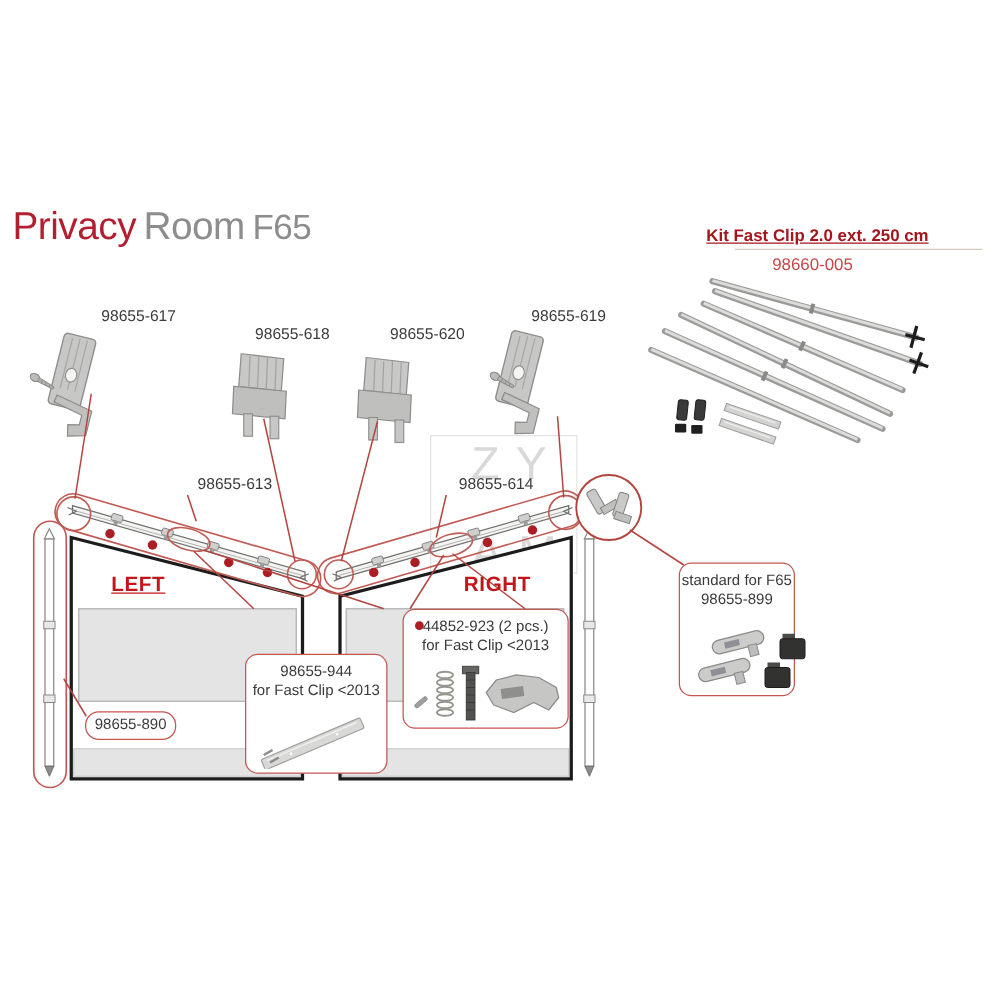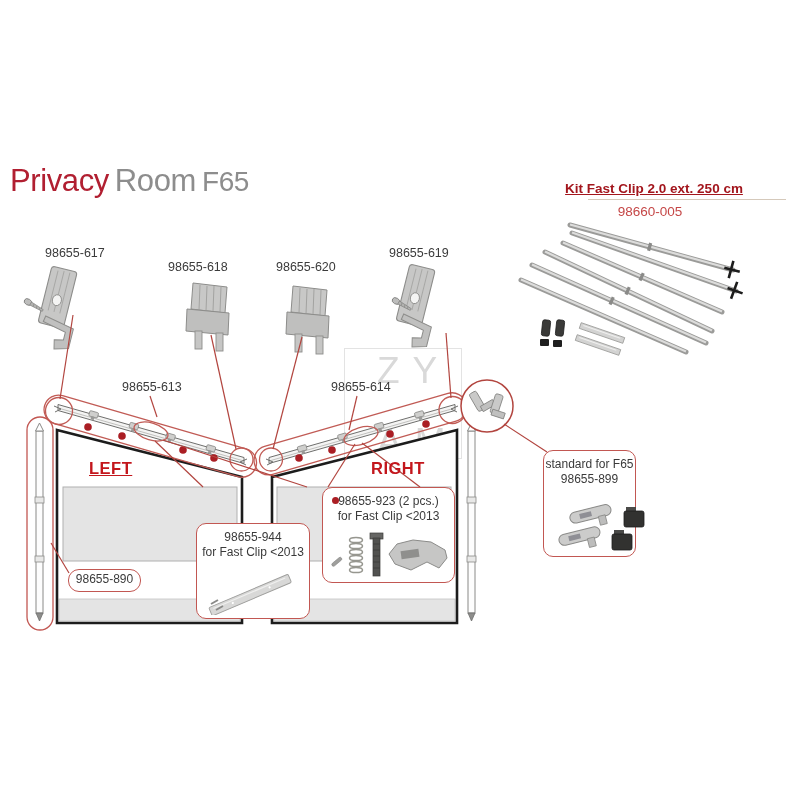--- a/index.html
+++ b/index.html
@@ -12,21 +12,21 @@
   .page-title .brand{color:#b11f31;}
   .page-title .product{color:#8d8d8d;margin-left:6px;}
   .page-title .model{color:#8d8d8d;font-size:28px;margin-left:6px;}
 
   .kit-title{position:absolute;left:518px;top:181px;width:272px;text-align:center;
              font-weight:bold;font-size:13.5px;color:#a3161d;z-index:2;white-space:nowrap;text-decoration:underline;}
   .kit-sep{position:absolute;left:588px;top:199px;width:198px;height:0;border-top:1px solid #d5c9bb;z-index:2;}
   .kit-num{position:absolute;left:514px;top:204px;width:272px;text-align:center;
            font-size:13.5px;color:#c54747;z-index:2;}
 
-  .lbl{position:absolute;font-size:12.5px;color:#3b3b3b;white-space:nowrap;z-index:2;}
+  .lbl{position:absolute;font-size:12.5px;color:#3b3b3b;white-space:nowrap;z-index:2;margin-left:36px;}
   .side{position:absolute;font-weight:bold;font-size:16.5px;color:#c3161c;letter-spacing:.5px;z-index:2;}
 
   .co-box{position:absolute;background:#fff;border:1.4px solid #c25752;border-radius:10px;
           text-align:center;color:#3a3a3a;font-size:12px;line-height:15px;padding-top:6px;
           box-sizing:border-box;z-index:3;}
   .co-box svg{position:absolute;}
   .co-dot{position:absolute;left:9px;top:9px;width:7px;height:7px;border-radius:50%;background:#aa1e24;}
 
   .tag-box{position:absolute;left:68px;top:569px;width:71px;height:21px;background:#fff;
            border:1.3px solid #c25752;border-radius:11px;z-index:3;
@@ -260,21 +260,21 @@
         <path d="M12,28.5 L90,28.5" stroke="#efefee" stroke-width="1.2"></path>
         <circle cx="32" cy="31" r="1.1" fill="#fff"></circle>
           <circle cx="72" cy="31" r="1.1" fill="#fff"></circle>
       </g>
       <path d="M12,39 L19,35 M17,45 L24,41" stroke="#8a8a88" stroke-width="2"></path>
     </svg>
   </div>
 
   <div class="co-box" style="left:322px;top:487px;width:133px;height:96px;">
     <span class="co-dot"></span>
-    <div>98655-923 (2 pcs.)</div>
+    <div>44852-923 (2 pcs.)</div>
     <div>for Fast Clip &lt;2013</div>
     <svg style="left:0;bottom:2px;" width="129" height="54" viewBox="0 0 129 54">
       <rect x="8" y="34" width="12" height="3.4" rx="1.7" fill="#9f9f9d" stroke="#767674" stroke-width="0.5" transform="rotate(-40 14 36)"></rect>
       <g fill="none" stroke="#96968f" stroke-width="1.5">
         <ellipse cx="33" cy="14" rx="6.5" ry="2.6"></ellipse>
           <ellipse cx="33" cy="20" rx="6.5" ry="2.6"></ellipse>
         <ellipse cx="33" cy="26" rx="6.5" ry="2.6"></ellipse>
           <ellipse cx="33" cy="32" rx="6.5" ry="2.6"></ellipse>
         <ellipse cx="33" cy="38" rx="6.5" ry="2.6"></ellipse>
           <ellipse cx="33" cy="44" rx="6.5" ry="2.6"></ellipse>

